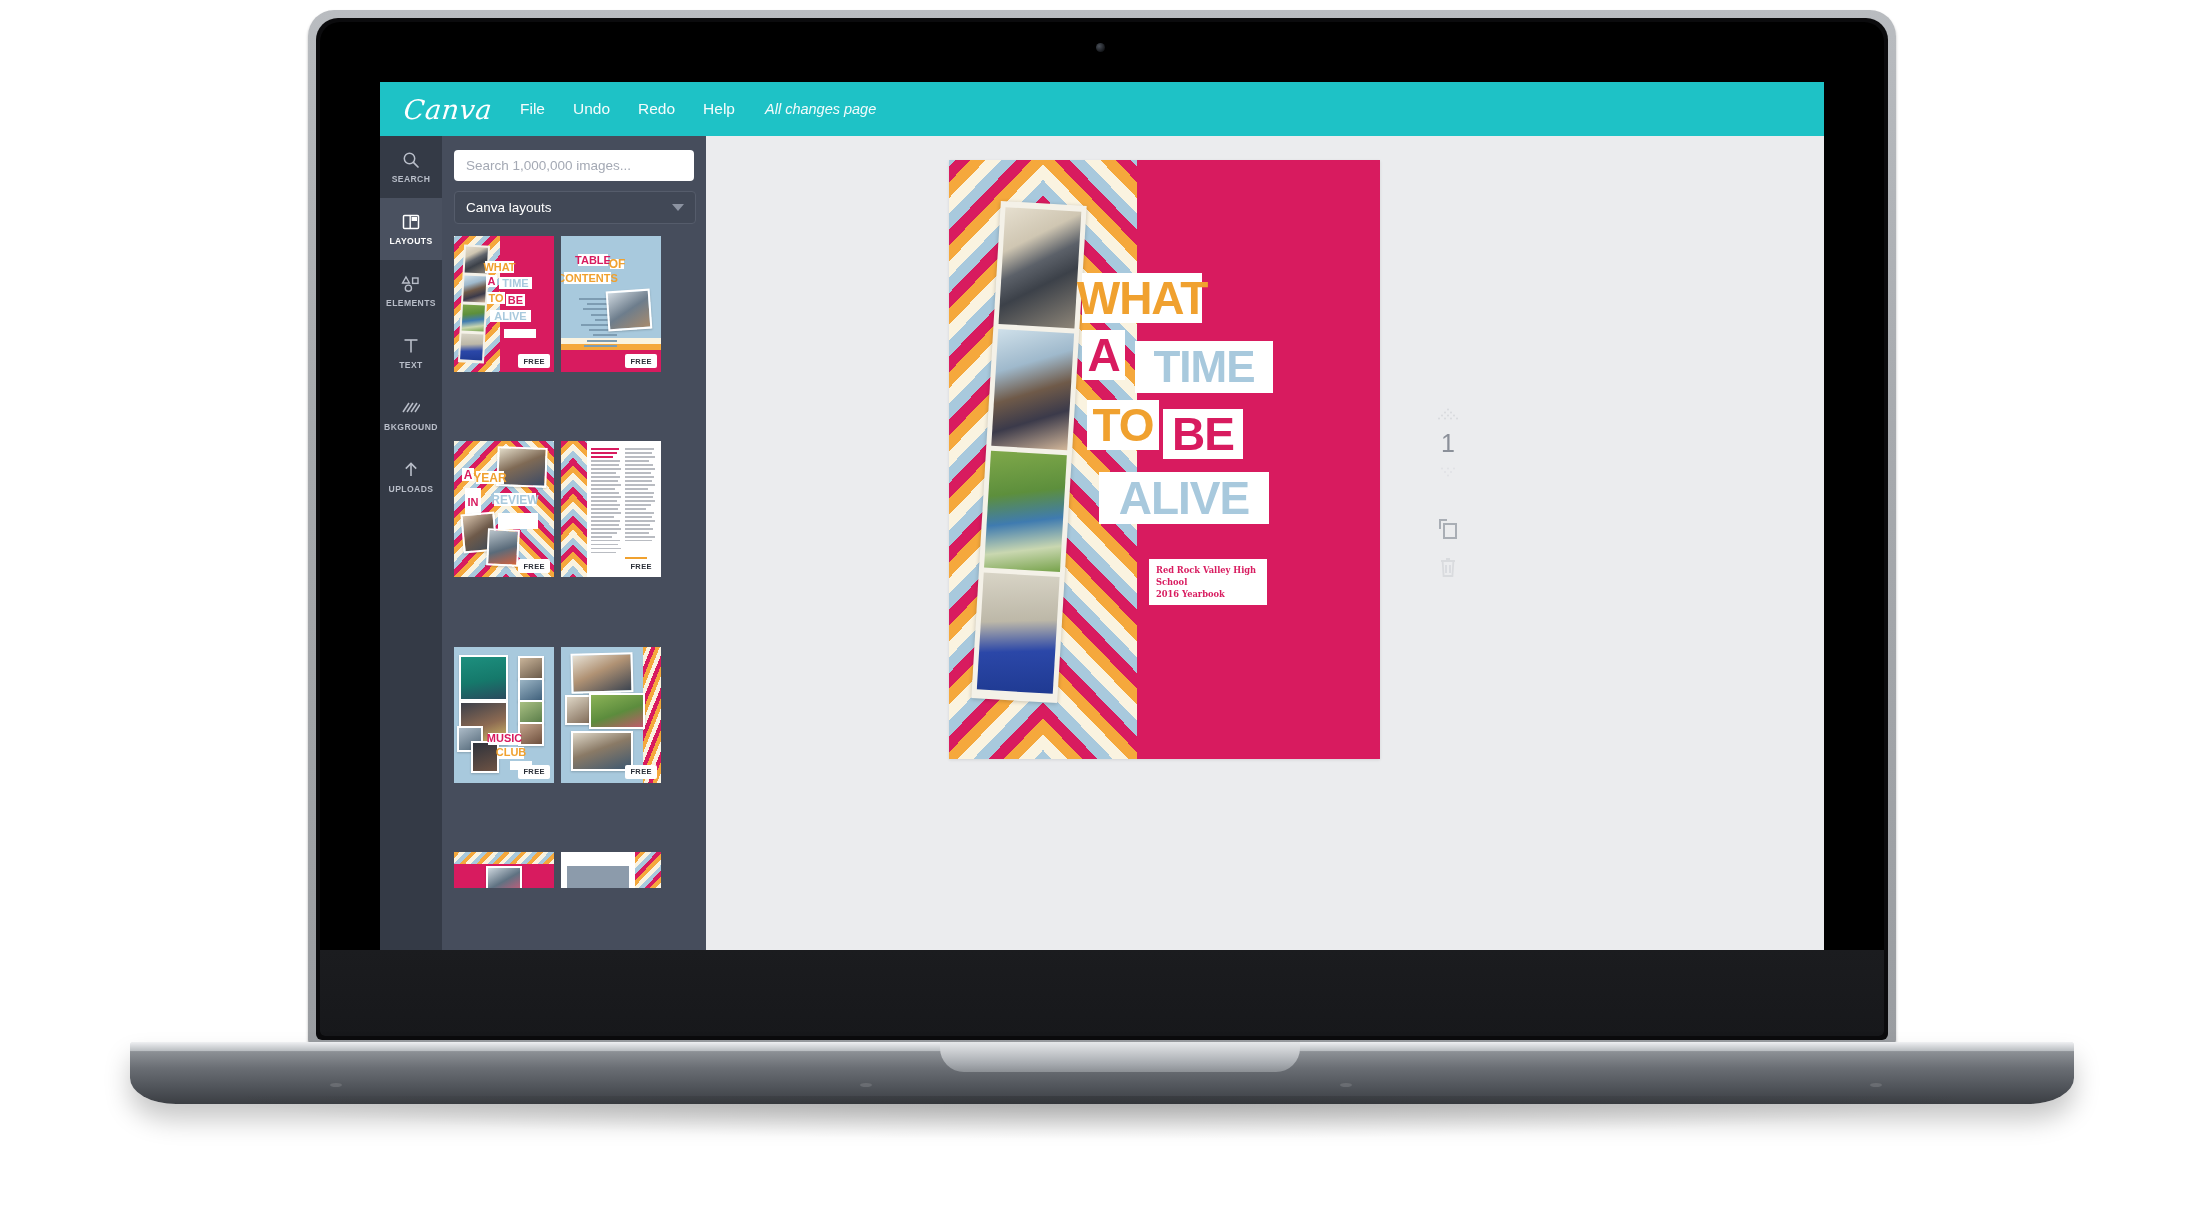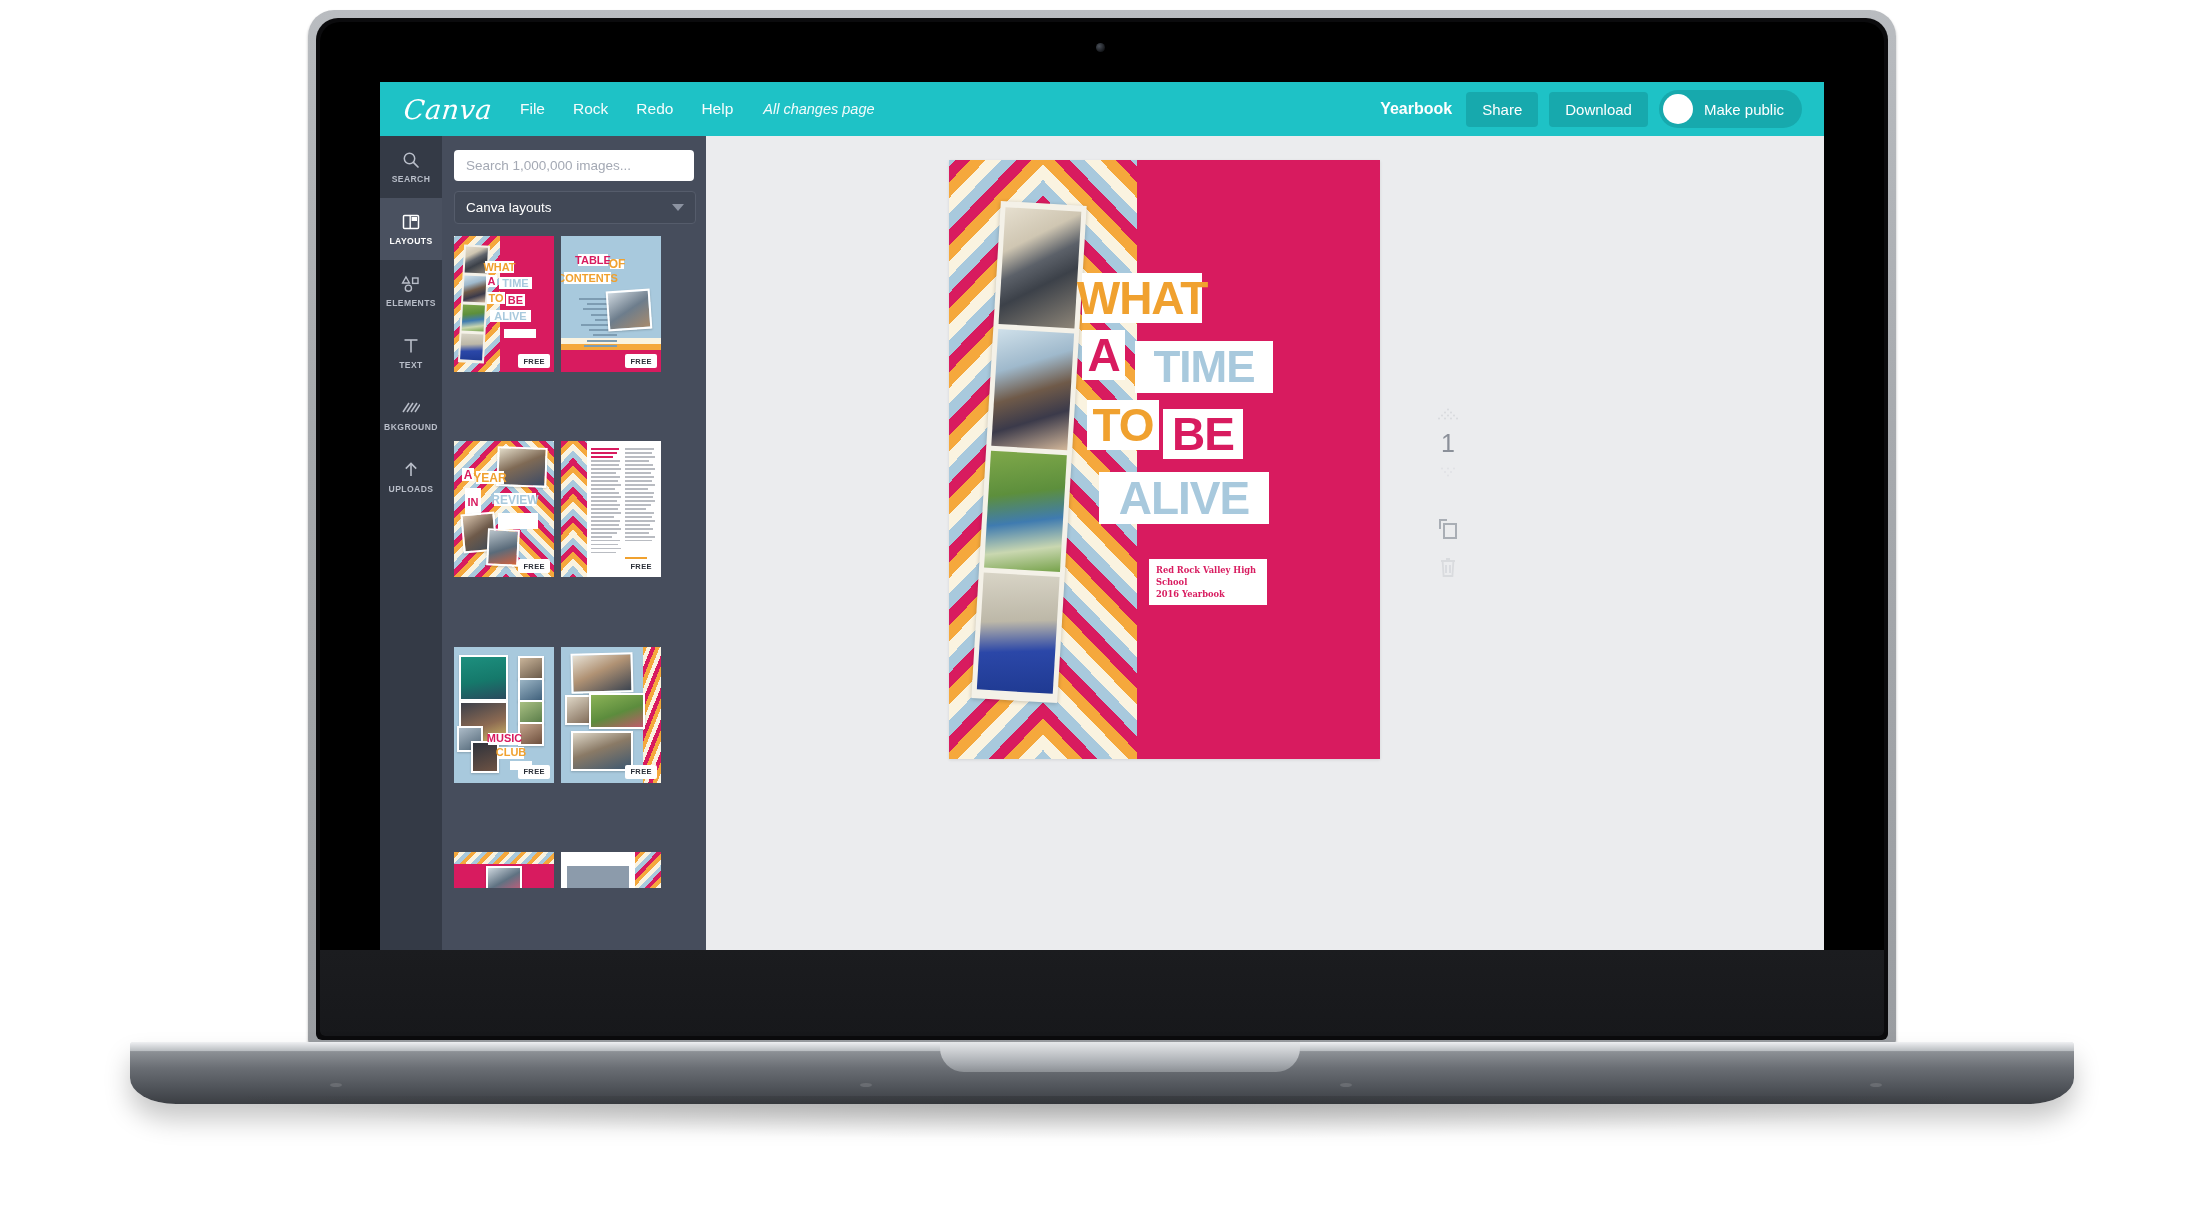--- a/index.html
+++ b/index.html
@@ -258,34 +258,25 @@
   <div class="lid-inner"></div>
   <div class="screen-black"></div>
   <div class="camera"></div>
   <div class="lid-bottom-strip"></div>
 
   <div id="app">
 
     <div class="topbar">
       <div class="canva-logo">Canva</div>
       <div class="menu-item">File</div>
-      <div class="menu-item">Rock</div>
+      <div class="menu-item">Undo</div>
       <div class="menu-item">Redo</div>
       <div class="menu-item">Help</div>
       <div class="saved-text">All changes page</div>
 
-      <div class="topbar-right">
-        <div class="doc-title">Yearbook</div>
-        <button class="tbtn">Share</button>
-        <button class="tbtn">Download</button>
-        <div class="toggle-wrap">
-          <div class="toggle-knob"></div>
-          <div class="toggle-label">Make public</div>
-        </div>
-      </div>
     </div>
 
     <div class="rail">
       <div class="rail-item">
         <div class="rail-ico">
           <svg width="18" height="18" viewBox="0 0 18 18">
               <circle cx="7.5" cy="7.5" r="5.2" fill="none" stroke="currentColor" stroke-width="1.5"></circle>
               <line x1="11.4" y1="11.4" x2="16" y2="16" stroke="currentColor" stroke-width="1.7" stroke-linecap="round"></line>
             </svg>
         </div>

